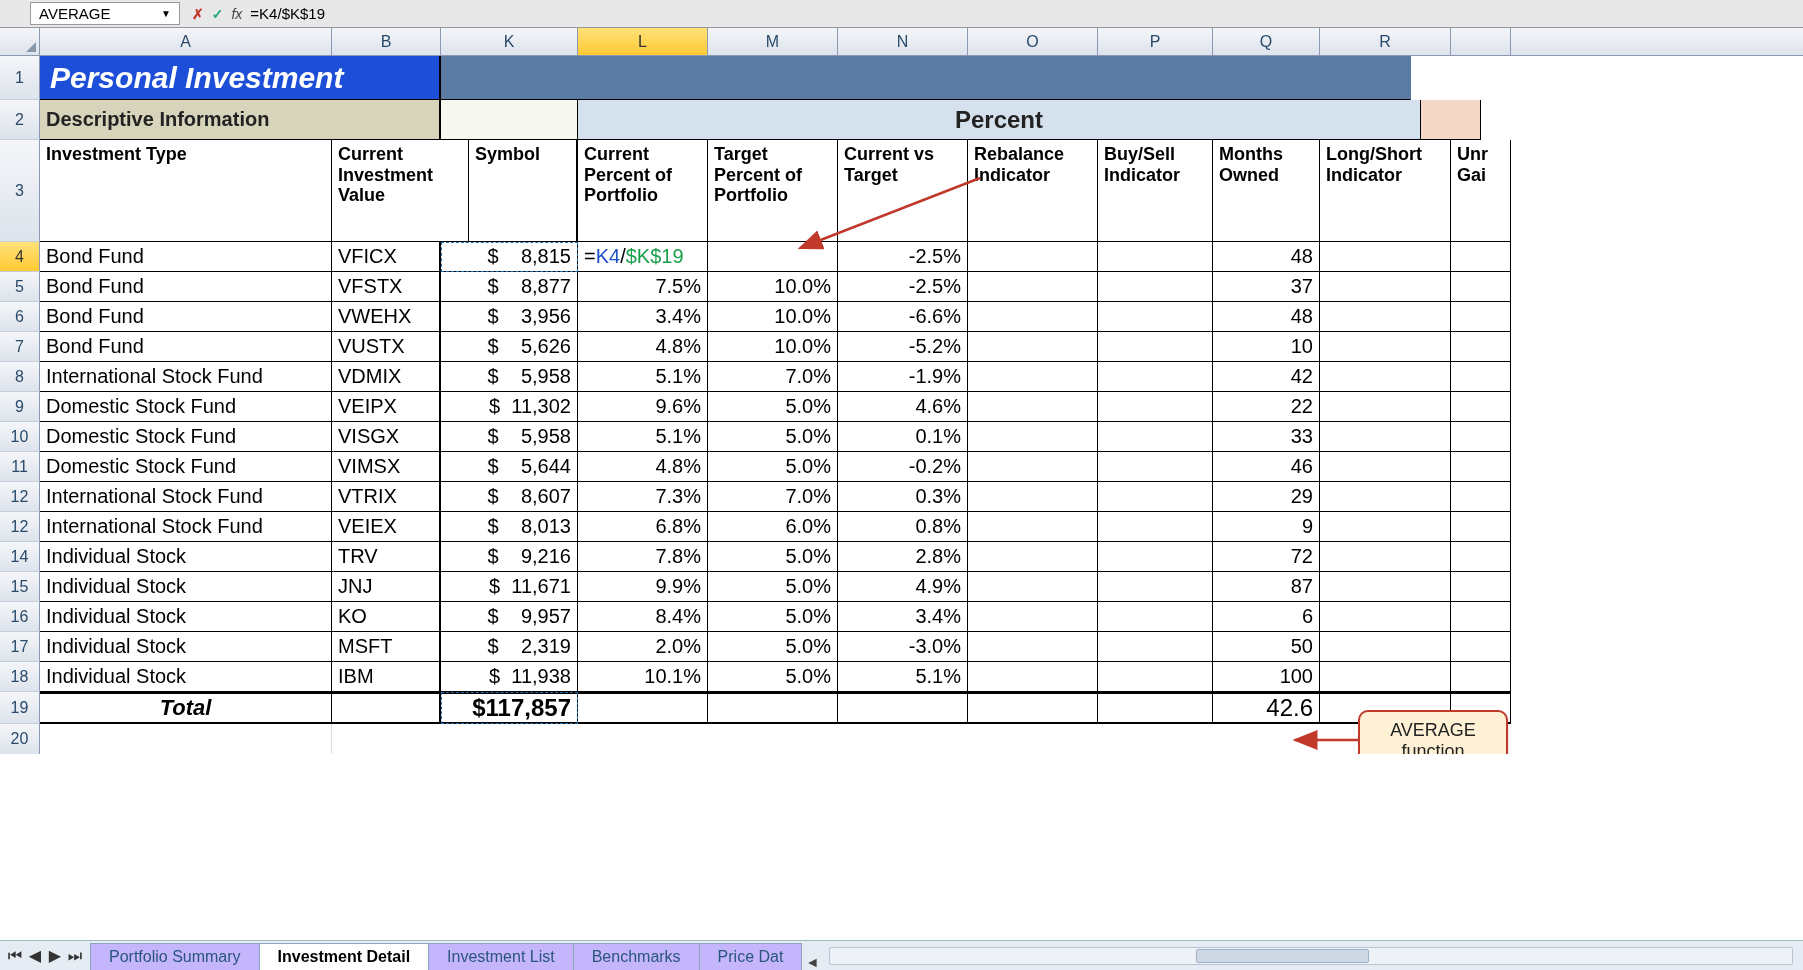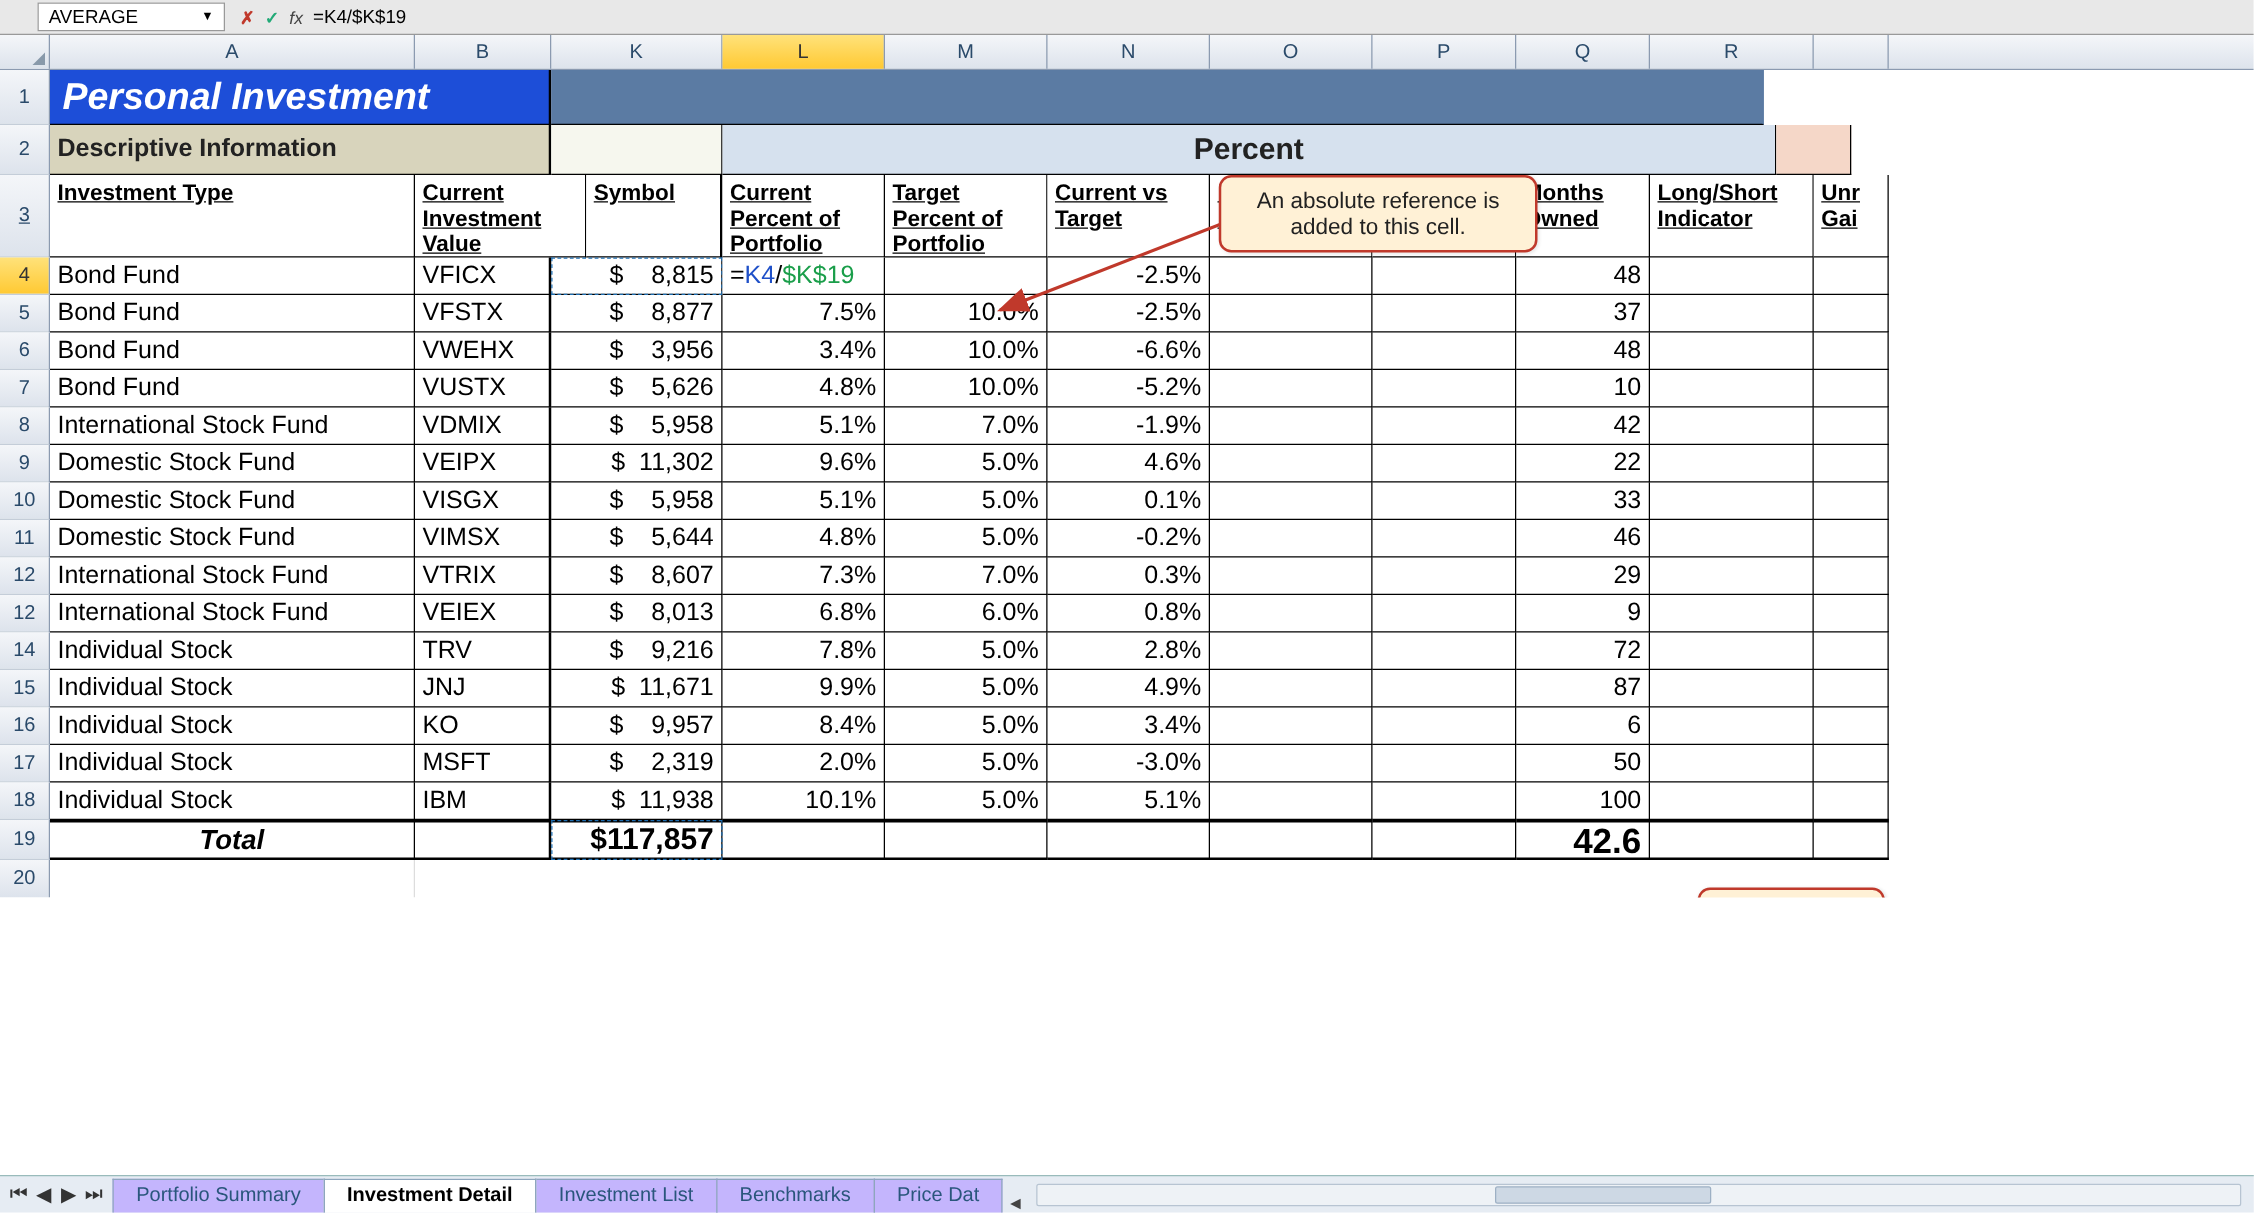--- a/index.html
+++ b/index.html
@@ -54,21 +54,21 @@
 .tab { padding: 4px 18px; background: #c4b5fd; border: 1px solid #8ea6bd; border-bottom: none; margin-right: -1px; position: relative; color: #2a567c; }
 .tab.active { background: #fff; font-weight: bold; color: #000; z-index: 2; }
 .tab-scroll-ind { margin-left: 4px; font-size: 14px; color: #444; }
 .hscroll-track { flex: 1; margin: 0 10px; height: 18px; background: #eef2f6; border: 1px solid #b7c4d2; position: relative; border-radius: 2px; }
 .hscroll-thumb { position: absolute; left: 38%; width: 18%; top: 1px; bottom: 1px; background: #cdd8e4; border: 1px solid #9db0c4; border-radius: 2px; }
 
 .wA { width: 292px; } .wB { width: 109px; } .wK { width: 137px; }
 .wL { width: 130px; } .wM { width: 130px; } .wN { width: 130px; }
 .wO { width: 130px; } .wP { width: 115px; } .wQ { width: 107px; }
 .wR { width: 131px; } .wS { width: 60px; }
-.h1 { height: 44px; } .h2 { height: 40px; } .h3 { height: 66px; text-decoration: underline; }
+.h1 { height: 44px; } .h2 { height: 40px; } .h3 { height: 102px; }
 .hd { height: 30px; } .h19 { height: 32px; }
 </style>
 </head>
 <body>
 
 <div class="formula-bar">
   <div class="name-box">
     <span>AVERAGE</span>
     <span class="name-box-arrow">▼</span>
   </div>
@@ -353,32 +353,31 @@
 
       <div class="row total-row h19">
         <div class="cell wA center">Total</div>
         <div class="cell wB" style="border-right:2px solid #000"></div>
         <div class="cell wK right total-val col-K-edit-border" style="font-size:24px;font-weight:bold;font-style:normal">$117,857</div>
         <div class="cell wL"></div>
         <div class="cell wM"></div>
         <div class="cell wN"></div>
         <div class="cell wO"></div>
         <div class="cell wP"></div>
-        <div class="cell wQ right total-val" style="font-style:normal;font-weight:bold;font-size:28px">42.6</div>
+        <div class="cell wQ right total-val" style="font-style:normal;font-weight:normal;font-size:24px">42.6</div>
         <div class="cell wR"></div>
         <div class="cell wS"></div>
       </div>
 
       <div class="row hd">
         <div class="cell wA" style="border:none;border-right:1px solid #ddd"></div>
       </div>
     </div>
   </div>
 
-  <div class="callout" style="top:112px; left:975px; width:255px">An absolute reference is added to this cell.</div>
   <svg class="arrow-line" style="top:145px; left:785px" width="200" height="100">
     <defs>
         <marker id="ah1" markerWidth="10" markerHeight="8" refX="9" refY="4" orient="auto">
           <polygon points="0 0, 10 4, 0 8" fill="#c0392b"></polygon>
         </marker>
       </defs>
     <line x1="195" y1="5" x2="15" y2="75" stroke="#c0392b" stroke-width="2.5" marker-end="url(#ah1)"></line>
   </svg>
 
   <div class="callout" style="top:682px; left:1358px; width:150px">AVERAGE function output.</div>

